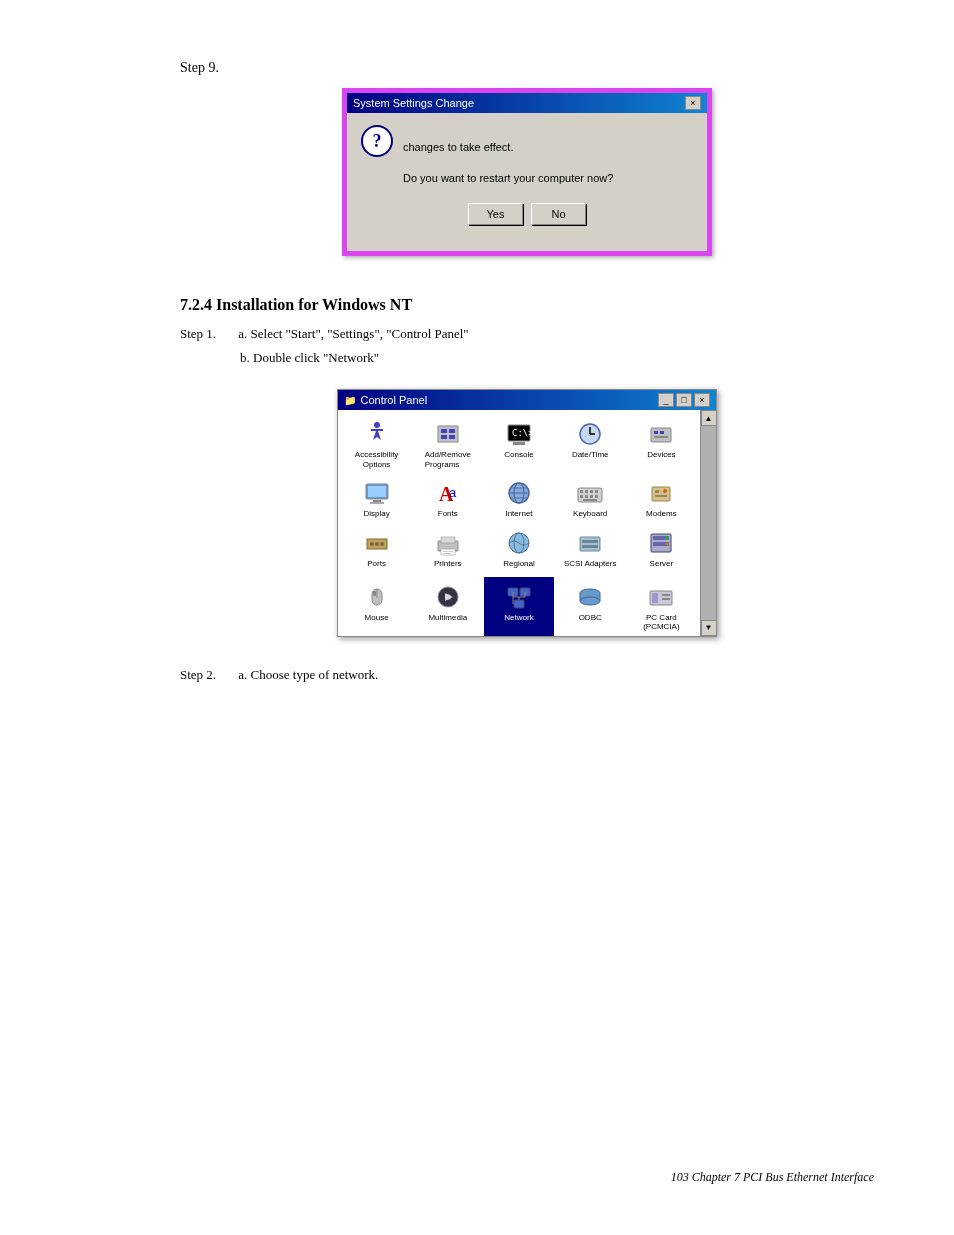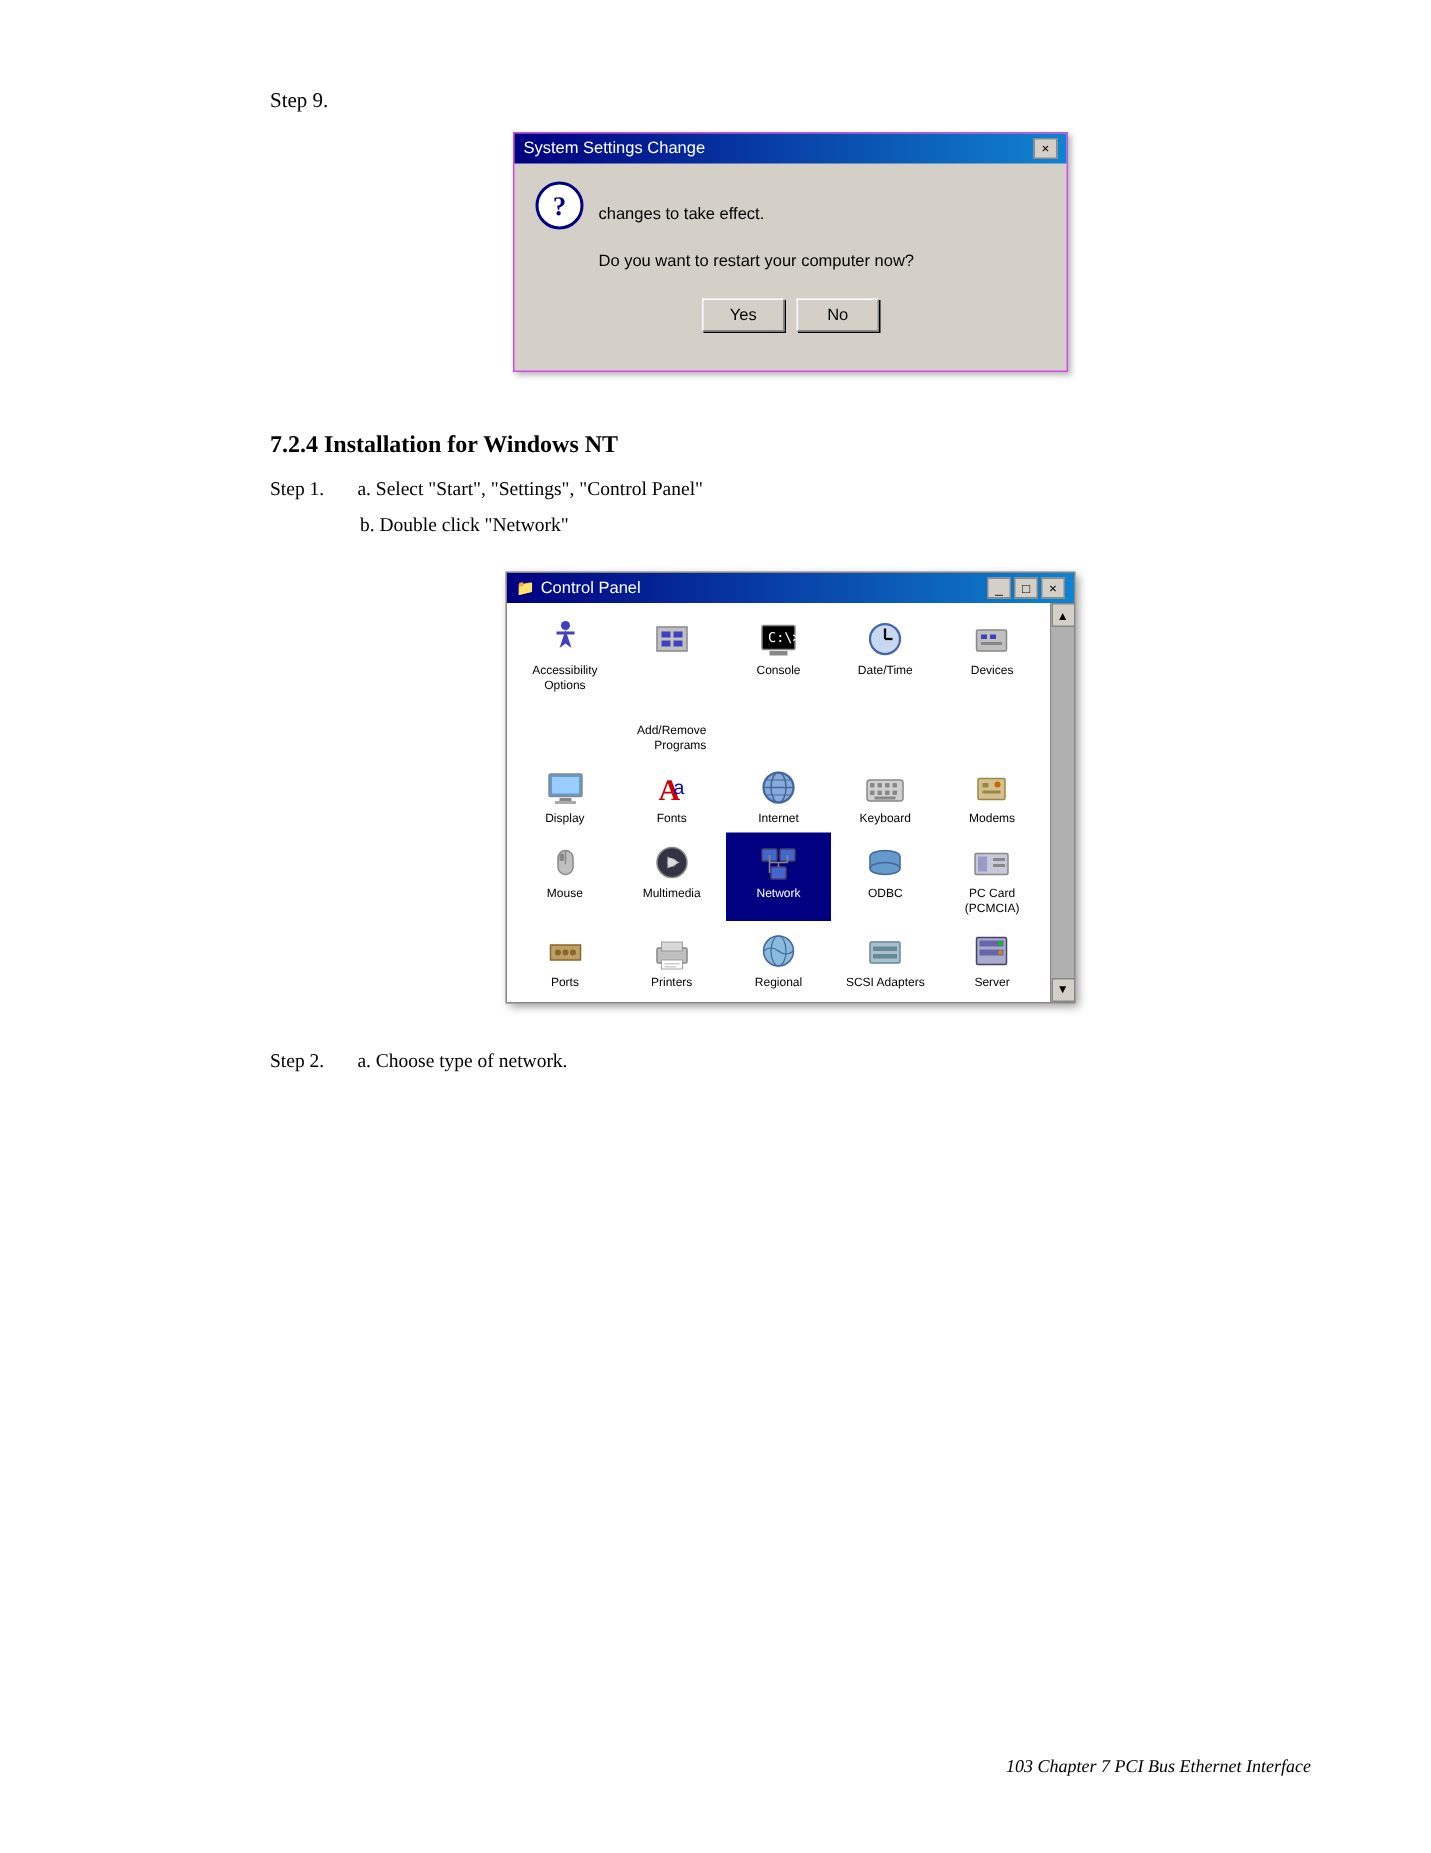--- a/index.html
+++ b/index.html
@@ -22,21 +22,21 @@
       margin-bottom: 12px;
     }
 
     
     .dialog-container {
       margin: 0 auto 40px auto;
       width: 370px;
     }
 
     .dialog-box {
-      border: 1px solid #d946ef;
+      border: 5px solid #d946ef;
       background: #d4d0c8;
       box-shadow: 2px 2px 4px rgba(0,0,0,0.3);
     }
 
     .dialog-titlebar {
       background: linear-gradient(to right, #000080, #1084d0);
       color: white;
       font-size: 11px;
       font-family: Arial, sans-serif;
       padding: 3px 6px;
@@ -324,21 +324,21 @@
             <div class="cp-icon">
               <div class="icon-box">
                 <svg width="28" height="28" viewBox="0 0 28 28">
                   <rect x="4" y="6" width="20" height="16" fill="#c0c0c0" stroke="#888" stroke-width="1"></rect>
                   <rect x="7" y="9" width="6" height="4" fill="#4040c0"></rect>
                   <rect x="15" y="9" width="6" height="4" fill="#4040c0"></rect>
                   <rect x="7" y="15" width="6" height="4" fill="#4040c0"></rect>
                   <rect x="15" y="15" width="6" height="4" fill="#4040c0"></rect>
                 </svg>
               </div>
-              <span style="font-size:8px; font-family:Arial; text-align:right;margin-top:40px;">Add/Remove<br>Programs</span>
+              <span style="font-size:8px; font-family:Arial; text-align:left;">Add/Remove<br>Programs</span>
             </div>
             <div class="cp-icon">
               <div class="icon-box">
                 <svg width="28" height="28" viewBox="0 0 28 28">
                   <rect x="3" y="5" width="22" height="16" fill="#000" stroke="#888" stroke-width="1" rx="1"></rect>
                   <text x="7" y="16" font-size="9" fill="#fff" font-family="monospace">C:\&gt;</text>
                   <rect x="8" y="22" width="12" height="3" fill="#888"></rect>
                 </svg>
               </div>
               <span style="font-size:8px; font-family:Arial; text-align:center;">Console</span>
@@ -422,20 +422,78 @@
                   <rect x="5" y="8" width="18" height="14" fill="#d4c090" stroke="#998844" stroke-width="1" rx="1"></rect>
                   <rect x="8" y="11" width="4" height="3" fill="#998844"></rect>
                   <circle cx="18" cy="12" r="2" fill="#cc6600"></circle>
                   <rect x="8" y="16" width="12" height="2" fill="#998844"></rect>
                 </svg>
               </div>
               <span style="font-size:8px; font-family:Arial; text-align:right;">Modems</span>
             </div>
           </div>
 
+          <div style="display:grid; grid-template-columns:repeat(5,1fr); gap:2px; padding:0 4px 4px 4px; background:white;">
+            <div class="cp-icon">
+              <div class="icon-box">
+                <svg width="28" height="28" viewBox="0 0 28 28">
+                  <rect x="4" y="10" width="20" height="10" fill="#c0a060" stroke="#886633" stroke-width="1"></rect>
+                  <circle cx="9" cy="15" r="2" fill="#886633"></circle>
+                  <circle cx="14" cy="15" r="2" fill="#886633"></circle>
+                  <circle cx="19" cy="15" r="2" fill="#886633"></circle>
+                </svg>
+              </div>
+              <span style="font-size:8px; font-family:Arial; text-align:center;">Ports</span>
+            </div>
+            <div class="cp-icon">
+              <div class="icon-box">
+                <svg width="28" height="28" viewBox="0 0 28 28">
+                  <rect x="4" y="12" width="20" height="10" fill="#c0c0c0" stroke="#888" stroke-width="1" rx="1"></rect>
+                  <rect x="7" y="8" width="14" height="6" fill="#d8d8d8" stroke="#888" stroke-width="0.5"></rect>
+                  <rect x="7" y="20" width="14" height="6" fill="#fff" stroke="#888" stroke-width="0.5"></rect>
+                  <rect x="9" y="22" width="10" height="1" fill="#ccc"></rect>
+                  <rect x="9" y="24" width="8" height="1" fill="#ccc"></rect>
+                </svg>
+              </div>
+              <span style="font-size:8px; font-family:Arial; text-align:center;">Printers</span>
+            </div>
+            <div class="cp-icon">
+              <div class="icon-box">
+                <svg width="28" height="28" viewBox="0 0 28 28">
+                  <circle cx="14" cy="14" r="10" fill="#88bbdd" stroke="#446699" stroke-width="1"></circle>
+                  <ellipse cx="14" cy="14" rx="5" ry="10" fill="none" stroke="#446699" stroke-width="0.8"></ellipse>
+                  <path d="M4 14 Q9 10 14 14 Q19 18 24 14" fill="none" stroke="#446699" stroke-width="0.8"></path>
+                </svg>
+              </div>
+              <span style="font-size:8px; font-family:Arial; text-align:center;">Regional</span>
+            </div>
+            <div class="cp-icon">
+              <div class="icon-box">
+                <svg width="28" height="28" viewBox="0 0 28 28">
+                  <rect x="4" y="8" width="20" height="14" fill="#aac0cc" stroke="#668899" stroke-width="1" rx="1"></rect>
+                  <rect x="6" y="11" width="16" height="3" fill="#668899"></rect>
+                  <rect x="6" y="16" width="16" height="3" fill="#668899"></rect>
+                </svg>
+              </div>
+              <span style="font-size:8px; font-family:Arial; text-align:center;">SCSI Adapters</span>
+            </div>
+            <div class="cp-icon">
+              <div class="icon-box">
+                <svg width="28" height="28" viewBox="0 0 28 28">
+                  <rect x="4" y="5" width="20" height="18" fill="#aaaacc" stroke="#446" stroke-width="1" rx="1"></rect>
+                  <rect x="6" y="7" width="16" height="4" fill="#6666aa" rx="0.5"></rect>
+                  <rect x="6" y="13" width="16" height="4" fill="#6666aa" rx="0.5"></rect>
+                  <circle cx="20" cy="9" r="1.5" fill="#00cc00"></circle>
+                  <circle cx="20" cy="15" r="1.5" fill="#cc8800"></circle>
+                </svg>
+              </div>
+              <span style="font-size:8px; font-family:Arial; text-align:center;">Server</span>
+            </div>
+          </div>
+
           <div style="display:grid; grid-template-columns:repeat(5,1fr); gap:2px; padding:0 4px; background:white;">
             <div class="cp-icon">
               <div class="icon-box">
                 <svg width="28" height="28" viewBox="0 0 28 28">
                   <rect x="9" y="6" width="10" height="16" fill="#c0c0c0" stroke="#888" stroke-width="1" rx="5"></rect>
                   <line x1="14" y1="6" x2="14" y2="15" stroke="#888" stroke-width="1"></line>
                   <rect x="10" y="8" width="3" height="5" fill="#888" rx="1"></rect>
                 </svg>
               </div>
               <span style="font-size:8px; font-family:Arial; text-align:center;">Mouse</span>
@@ -481,78 +539,20 @@
                 <svg width="28" height="28" viewBox="0 0 28 28">
                   <rect x="3" y="8" width="22" height="14" fill="#c8c8d8" stroke="#888" stroke-width="1" rx="1"></rect>
                   <rect x="5" y="10" width="6" height="10" fill="#9999cc"></rect>
                   <rect x="15" y="11" width="8" height="2" fill="#888"></rect>
                   <rect x="15" y="15" width="8" height="2" fill="#888"></rect>
                 </svg>
               </div>
               <span style="font-size:8px; font-family:Arial; text-align:center;">PC Card<br>(PCMCIA)</span>
             </div>
           </div>
-
-          <div style="display:grid; grid-template-columns:repeat(5,1fr); gap:2px; padding:0 4px 4px 4px; background:white;">
-            <div class="cp-icon">
-              <div class="icon-box">
-                <svg width="28" height="28" viewBox="0 0 28 28">
-                  <rect x="4" y="10" width="20" height="10" fill="#c0a060" stroke="#886633" stroke-width="1"></rect>
-                  <circle cx="9" cy="15" r="2" fill="#886633"></circle>
-                  <circle cx="14" cy="15" r="2" fill="#886633"></circle>
-                  <circle cx="19" cy="15" r="2" fill="#886633"></circle>
-                </svg>
-              </div>
-              <span style="font-size:8px; font-family:Arial; text-align:center;">Ports</span>
-            </div>
-            <div class="cp-icon">
-              <div class="icon-box">
-                <svg width="28" height="28" viewBox="0 0 28 28">
-                  <rect x="4" y="12" width="20" height="10" fill="#c0c0c0" stroke="#888" stroke-width="1" rx="1"></rect>
-                  <rect x="7" y="8" width="14" height="6" fill="#d8d8d8" stroke="#888" stroke-width="0.5"></rect>
-                  <rect x="7" y="20" width="14" height="6" fill="#fff" stroke="#888" stroke-width="0.5"></rect>
-                  <rect x="9" y="22" width="10" height="1" fill="#ccc"></rect>
-                  <rect x="9" y="24" width="8" height="1" fill="#ccc"></rect>
-                </svg>
-              </div>
-              <span style="font-size:8px; font-family:Arial; text-align:center;">Printers</span>
-            </div>
-            <div class="cp-icon">
-              <div class="icon-box">
-                <svg width="28" height="28" viewBox="0 0 28 28">
-                  <circle cx="14" cy="14" r="10" fill="#88bbdd" stroke="#446699" stroke-width="1"></circle>
-                  <ellipse cx="14" cy="14" rx="5" ry="10" fill="none" stroke="#446699" stroke-width="0.8"></ellipse>
-                  <path d="M4 14 Q9 10 14 14 Q19 18 24 14" fill="none" stroke="#446699" stroke-width="0.8"></path>
-                </svg>
-              </div>
-              <span style="font-size:8px; font-family:Arial; text-align:center;">Regional</span>
-            </div>
-            <div class="cp-icon">
-              <div class="icon-box">
-                <svg width="28" height="28" viewBox="0 0 28 28">
-                  <rect x="4" y="8" width="20" height="14" fill="#aac0cc" stroke="#668899" stroke-width="1" rx="1"></rect>
-                  <rect x="6" y="11" width="16" height="3" fill="#668899"></rect>
-                  <rect x="6" y="16" width="16" height="3" fill="#668899"></rect>
-                </svg>
-              </div>
-              <span style="font-size:8px; font-family:Arial; text-align:center;">SCSI Adapters</span>
-            </div>
-            <div class="cp-icon">
-              <div class="icon-box">
-                <svg width="28" height="28" viewBox="0 0 28 28">
-                  <rect x="4" y="5" width="20" height="18" fill="#aaaacc" stroke="#446" stroke-width="1" rx="1"></rect>
-                  <rect x="6" y="7" width="16" height="4" fill="#6666aa" rx="0.5"></rect>
-                  <rect x="6" y="13" width="16" height="4" fill="#6666aa" rx="0.5"></rect>
-                  <circle cx="20" cy="9" r="1.5" fill="#00cc00"></circle>
-                  <circle cx="20" cy="15" r="1.5" fill="#cc8800"></circle>
-                </svg>
-              </div>
-              <span style="font-size:8px; font-family:Arial; text-align:center;">Server</span>
-            </div>
-          </div>
         </div>
 
         <div class="cp-scrollbar">
           <div class="scrollbar-btn">▲</div>
           <div class="scrollbar-track"></div>
           <div class="scrollbar-btn">▼</div>
         </div>
       </div>
 
     </div>

